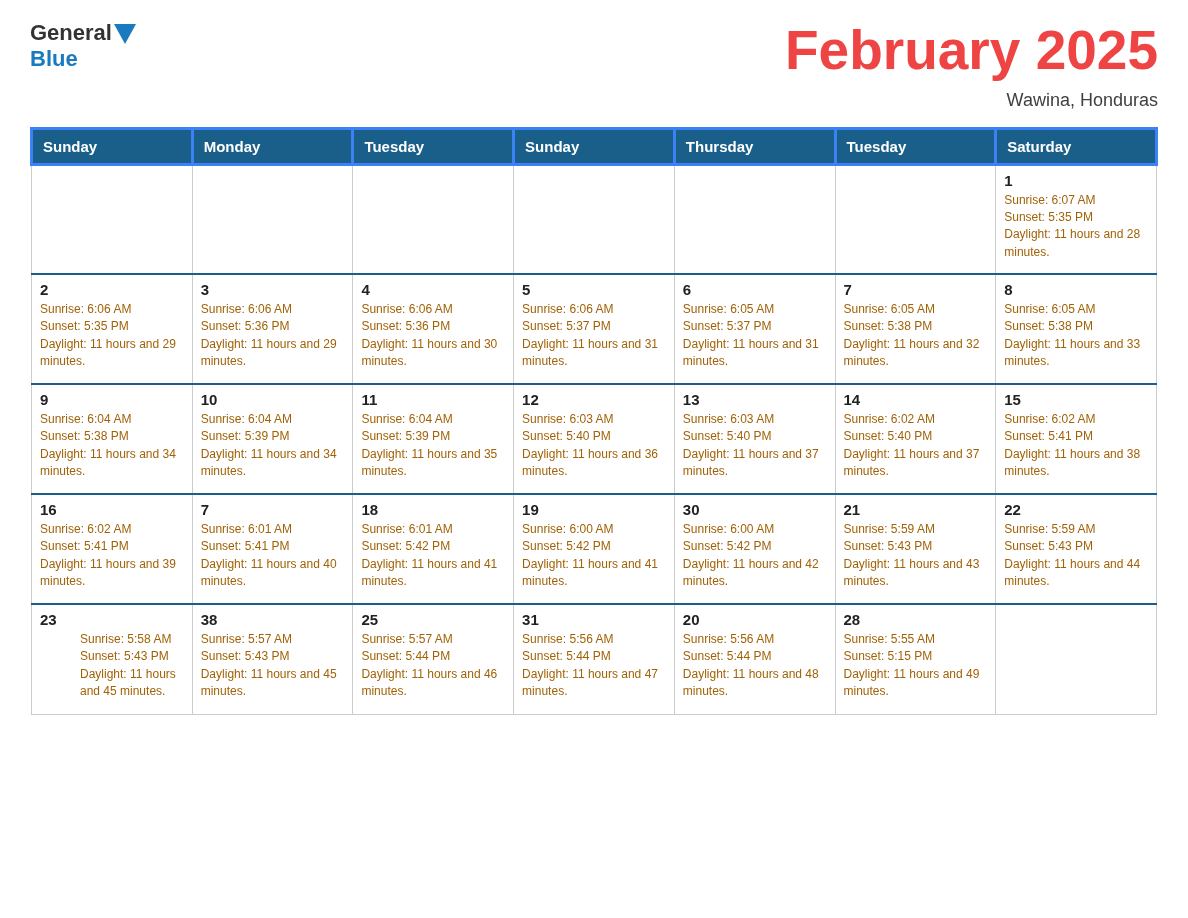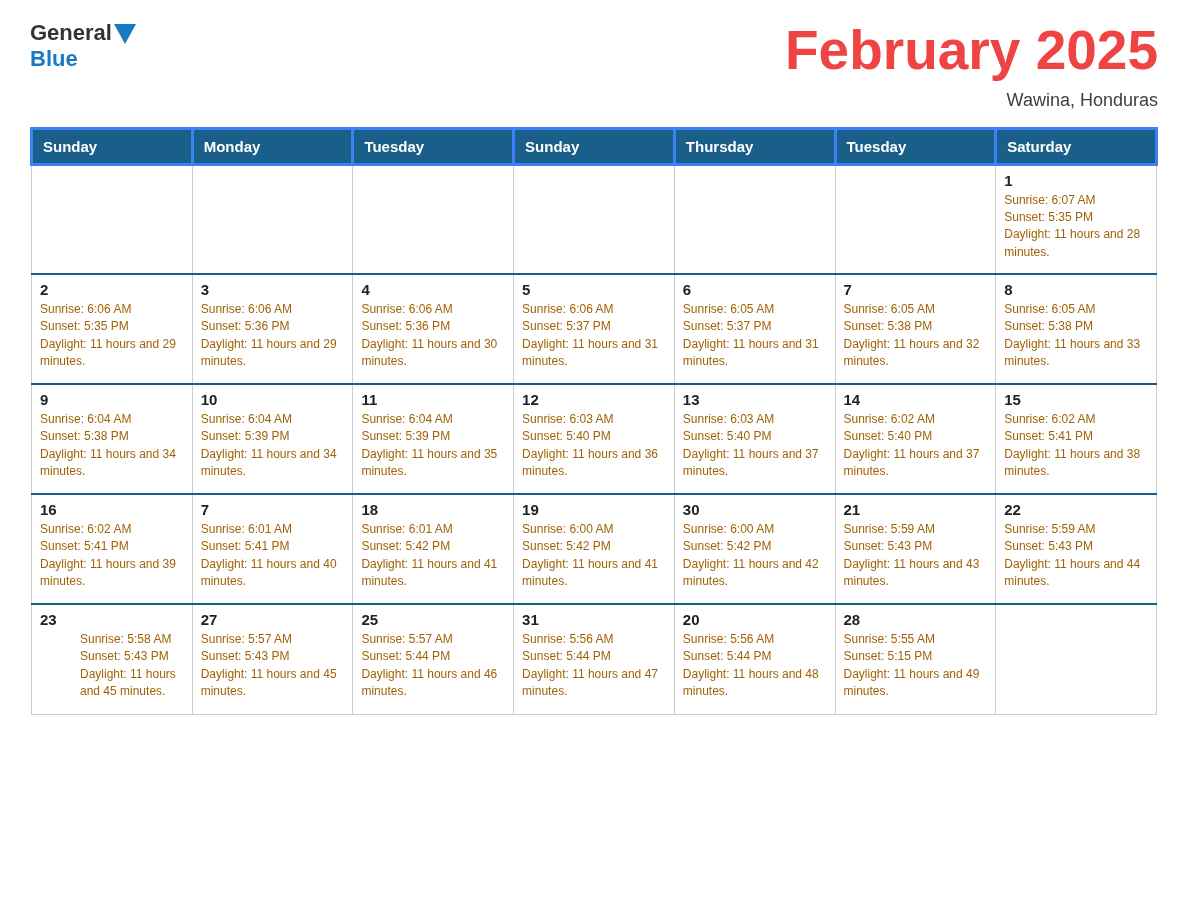--- a/index.html
+++ b/index.html
@@ -276,21 +276,21 @@
         </td>
       </tr>
       <tr>
         <td>
           <span class="day-number">23</span>
           <div class="day-info" style="white-space: pre-line; margin-left: 40px;">Sunrise: 5:58 AM
 Sunset: 5:43 PM
 Daylight: 11 hours and 45 minutes.</div>
         </td>
         <td>
-          <span class="day-number">27</span>
+          <span class="day-number">38</span>
           <div class="day-info" style="white-space: pre-line;">Sunrise: 5:57 AM
 Sunset: 5:43 PM
 Daylight: 11 hours and 45 minutes.</div>
         </td>
         <td>
           <span class="day-number">25</span>
           <div class="day-info" style="white-space: pre-line;">Sunrise: 5:57 AM
 Sunset: 5:44 PM
 Daylight: 11 hours and 46 minutes.</div>
         </td>

